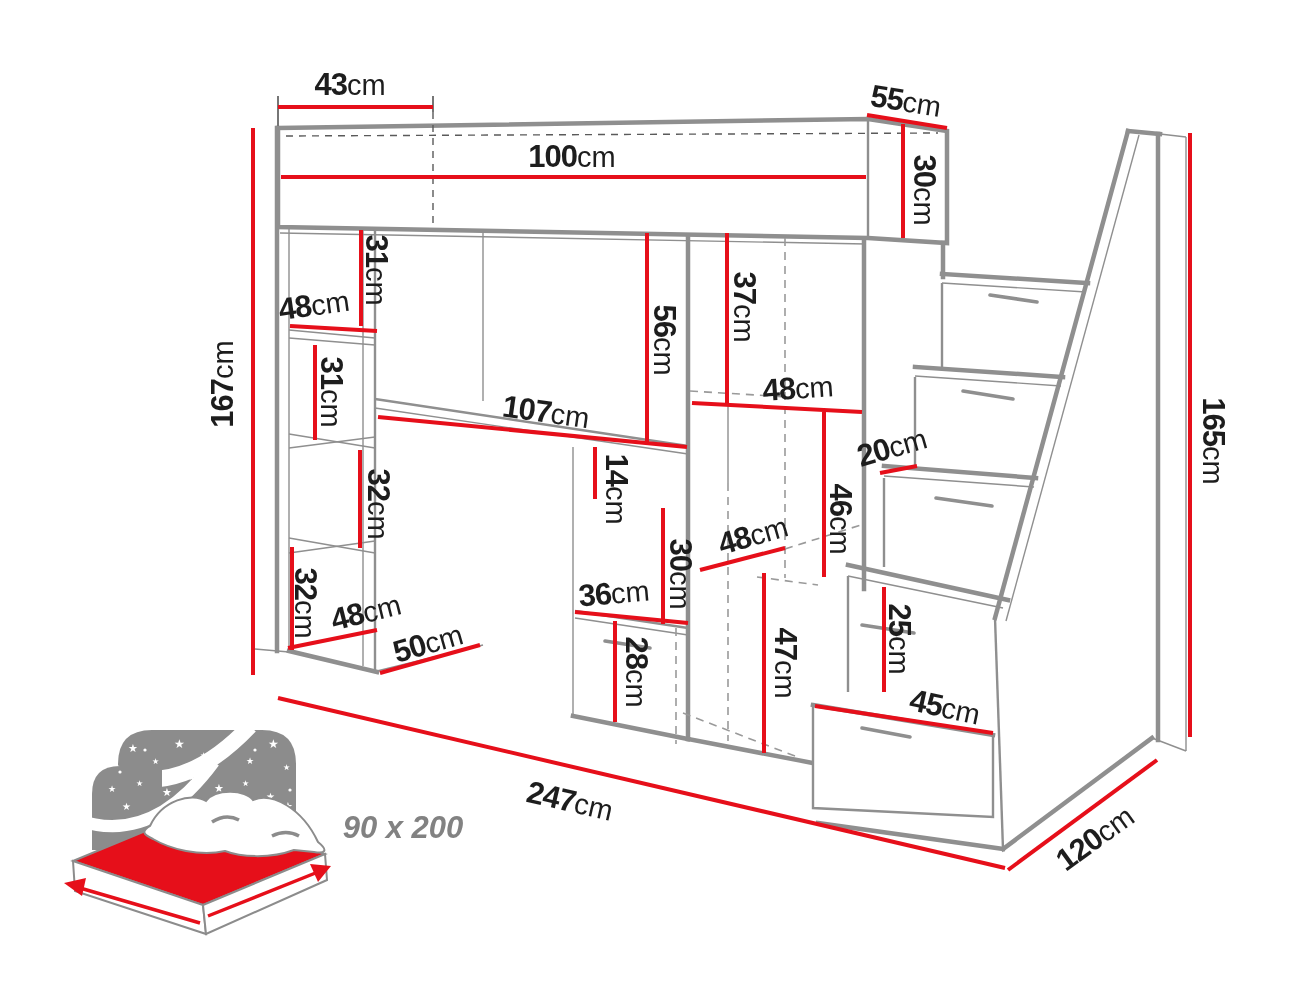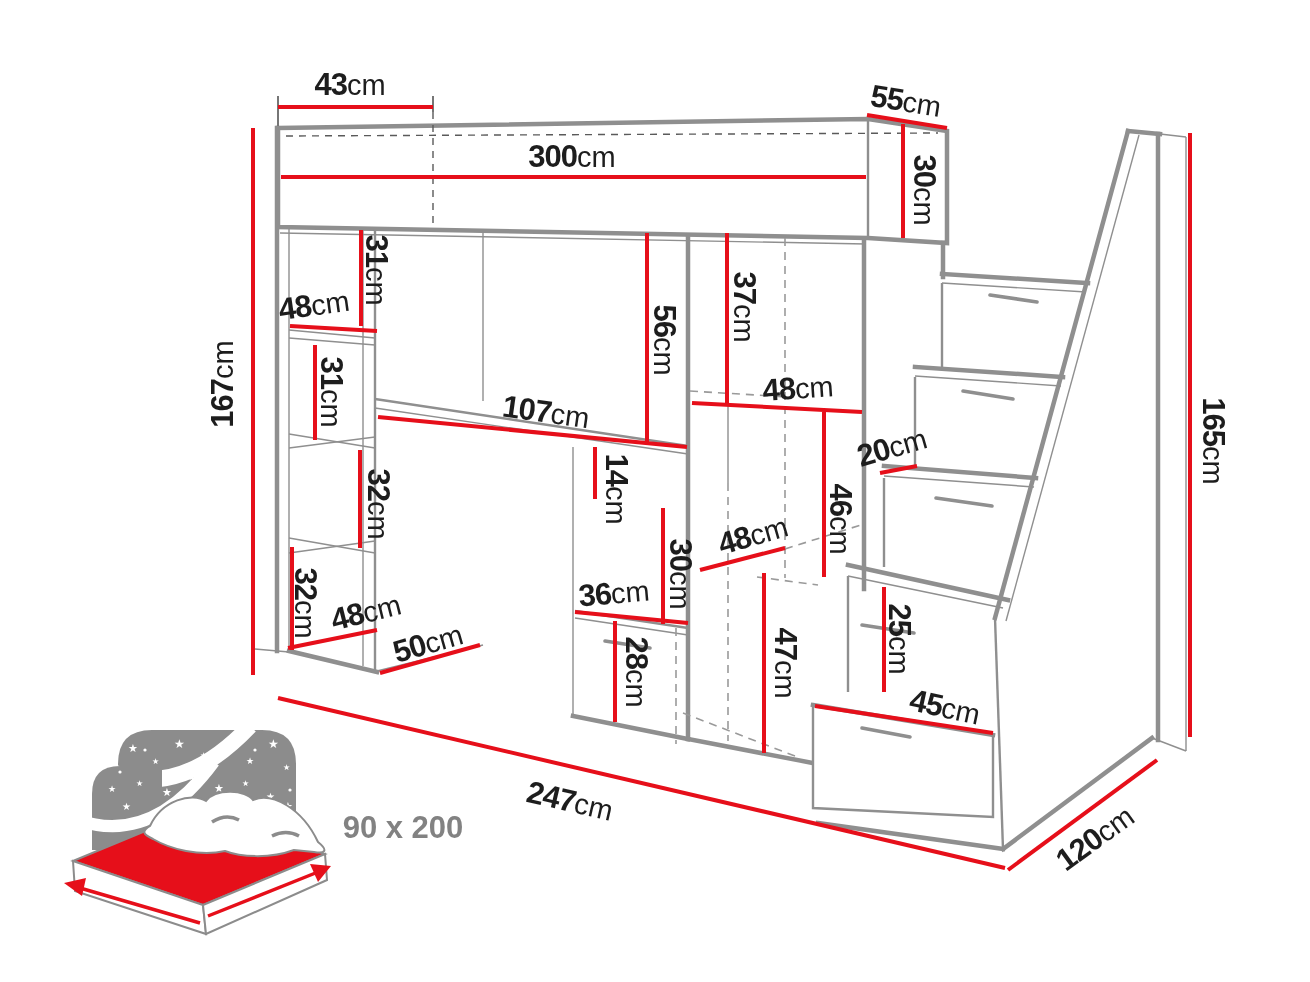--- a/index.html
+++ b/index.html
@@ -220,21 +220,21 @@
     <g>
       <line x1="208" y1="916" x2="318" y2="872" stroke="var(--dim_red,#e60f1a)" stroke-width="3.5"></line>
       <polygon points="331,866 310,864 318,882" fill="var(--dim_red,#e60f1a)"></polygon>
     </g>
   </g>
 </svg>
 
   <div class="dim" style="left:350px;top:84px;">
     <b>43</b><span>cm</span></div>
   <div class="dim" style="left:572px;top:156px;">
-    <b>300</b><span>cm</span></div>
+    <b>100</b><span>cm</span></div>
   <div class="dim" style="left:906px;top:101px;--rot:9deg;">
     <b>55</b><span>cm</span></div>
   <div class="dim" style="left:924px;top:190px;--rot:90deg;">
     <b>30</b><span>cm</span></div>
   <div class="dim" style="left:222px;top:384px;--rot:-90deg;">
     <b>167</b><span>cm</span></div>
   <div class="dim" style="left:314px;top:305px;--rot:-8deg;">
     <b>48</b><span>cm</span></div>
   <div class="dim" style="left:376px;top:270px;--rot:90deg;">
     <b>31</b><span>cm</span></div>
@@ -276,15 +276,15 @@
     <b>25</b><span>cm</span></div>
   <div class="dim" style="left:945px;top:707px;--rot:12deg;">
     <b>45</b><span>cm</span></div>
   <div class="dim" style="left:1213px;top:441px;--rot:90deg;">
     <b>165</b><span>cm</span></div>
   <div class="dim" style="left:570px;top:801px;--rot:13deg;">
     <b>247</b><span>cm</span></div>
   <div class="dim" style="left:1095px;top:838px;--rot:-36deg;">
     <b>120</b><span>cm</span></div>
 
-  <div class="msize" style="left:403px;top:828px;">90 x 200</div>
+  <div class="msize" style="left:403px;top:828px;font-style:italic;">90 x 200</div>
 
 </div>
 
 </body></html>

